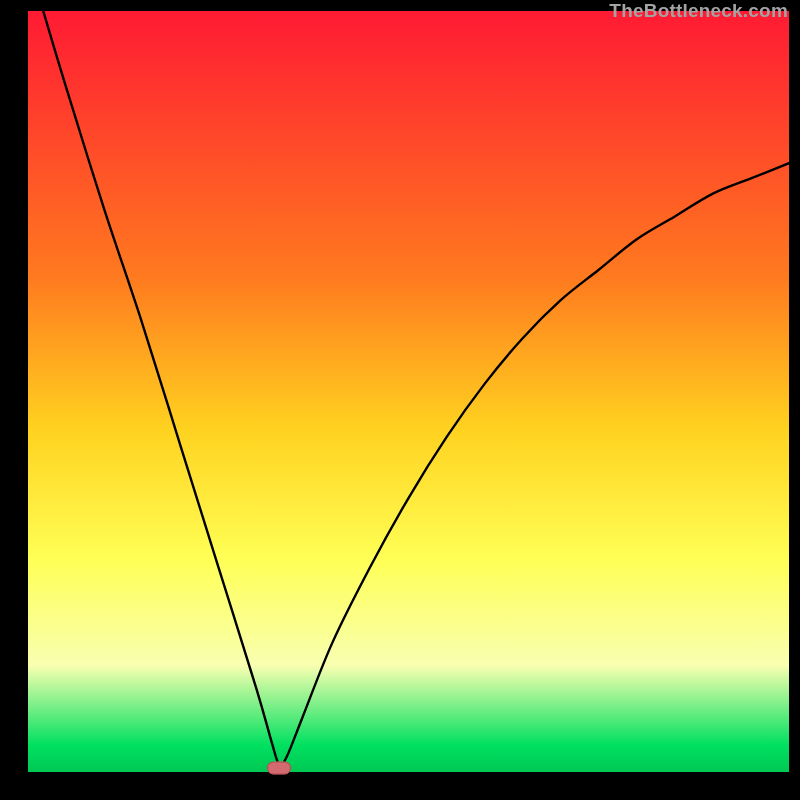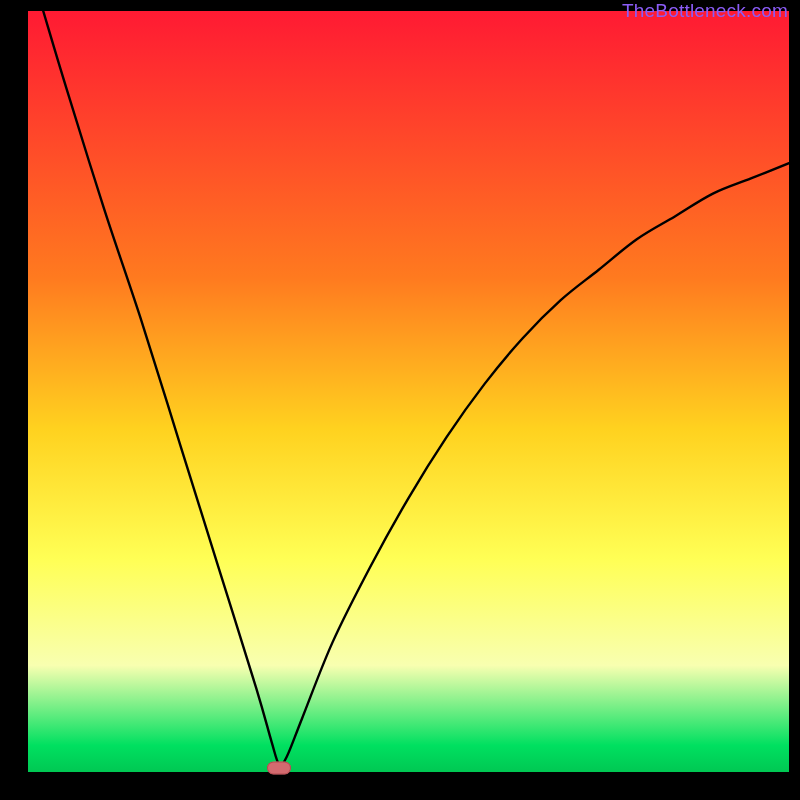--- a/index.html
+++ b/index.html
@@ -29,24 +29,24 @@
     inset: 0;
   }
   .curve {
     position: absolute;
     inset: 0;
   }
   .watermark {
     position: absolute;
     top: 0px;
     right: 12px;
-    color: #8b5cf6;
+    color: #a3a3a3;
     font-size: 19px;
     letter-spacing: 0.2px;
-    font-weight: 400;
+    font-weight: 700;
   }
   .marker {
     position: absolute;
     width: 24px;
     height: 13px;
     border-radius: 8px;
     transform: translate(-50%, -50%);
   }
 </style>
 </head>

